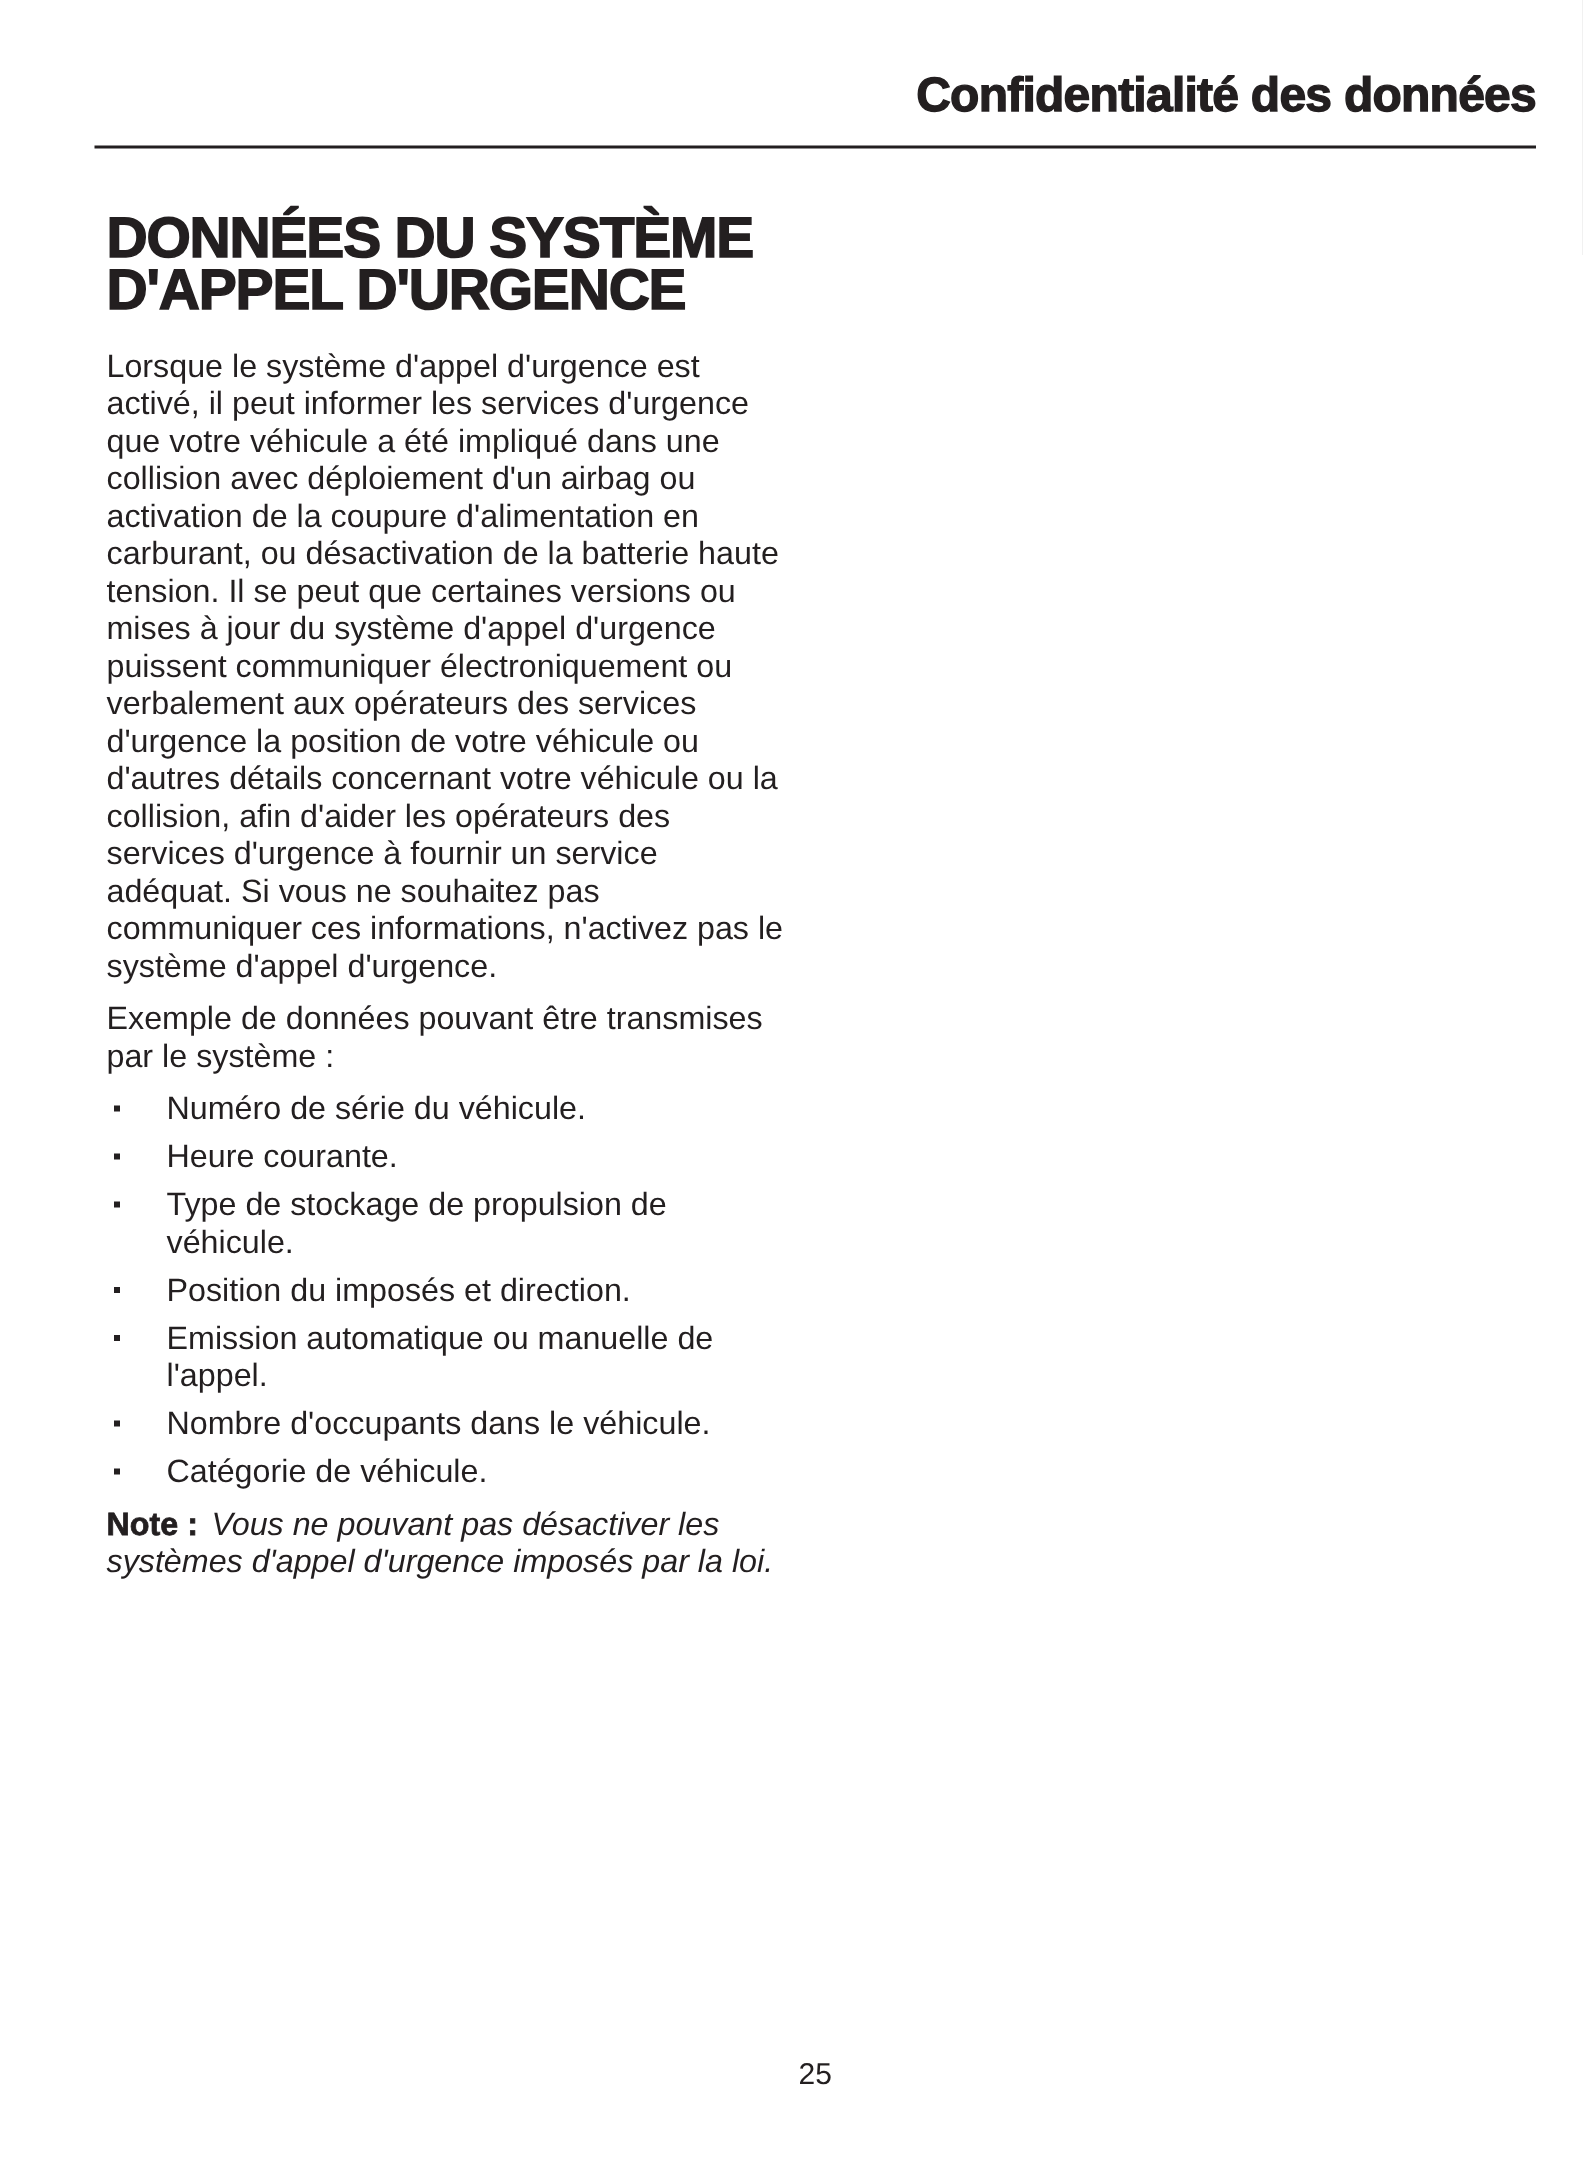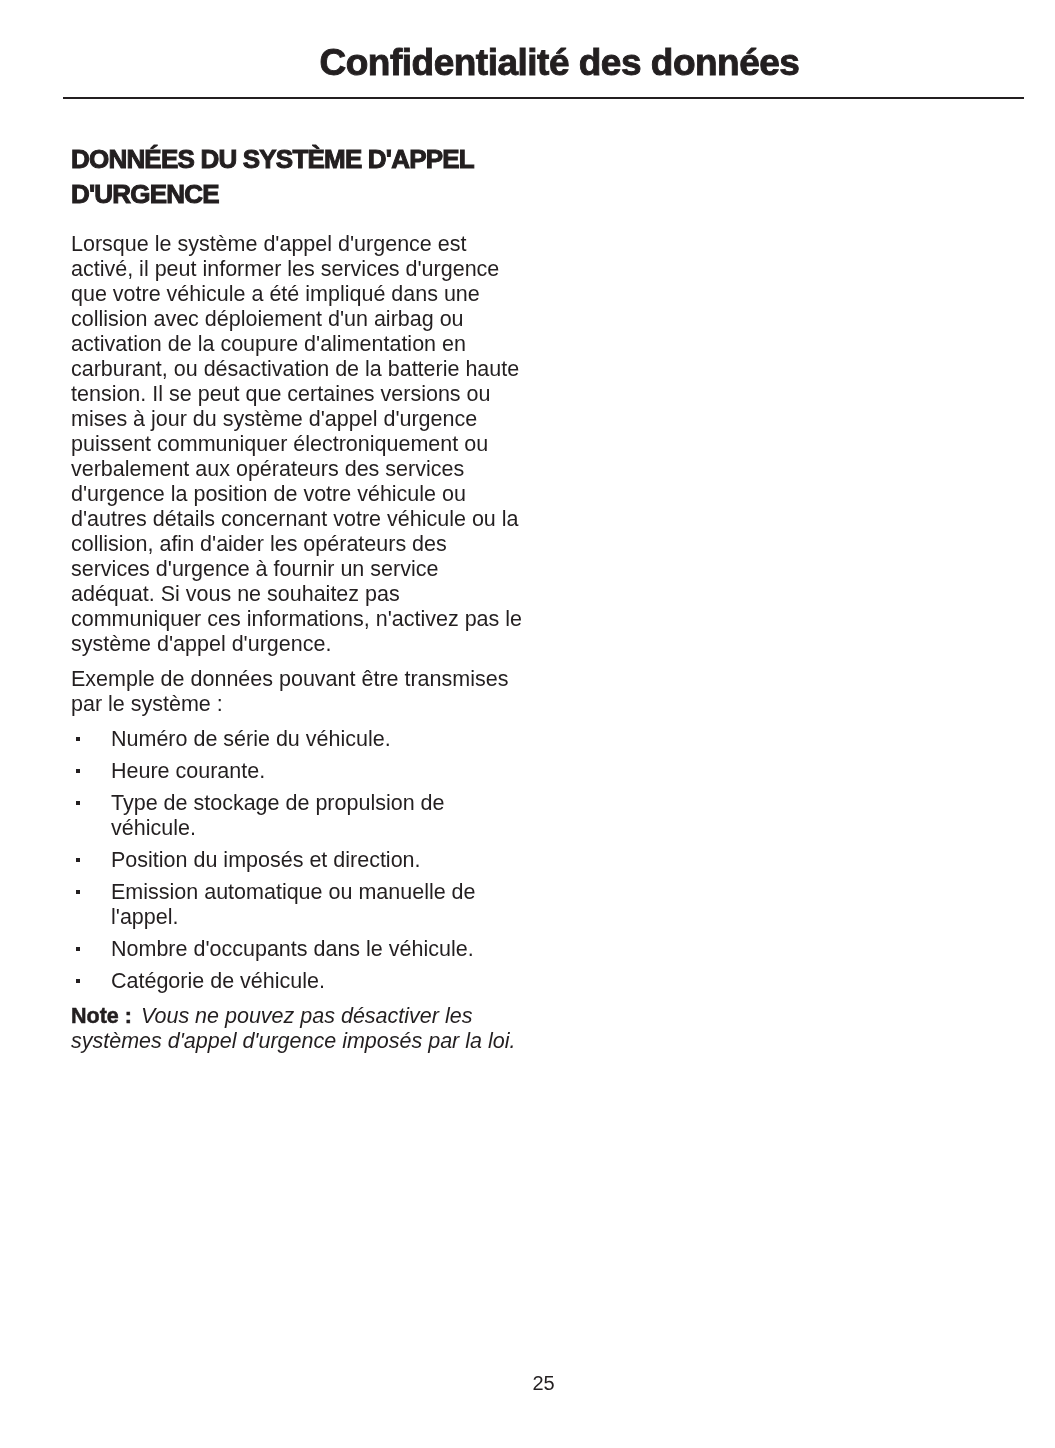--- a/index.html
+++ b/index.html
@@ -15,24 +15,24 @@
     margin: 0 auto;
     background: var(--background);
     color: var(--text);
     font-family: "Liberation Sans", "DejaVu Sans", sans-serif;
     overflow: hidden;
   }
   
   .header-title {
     position: absolute;
     top: 46px;
-    left: 79px;
+    left: 63px;
     width: 961px;
-    text-align: center;
-    font-size: 37px;
+    text-align: right;
+    font-size: 32px;
     line-height: 34px;
     font-weight: 700;
     letter-spacing: -0.5px;
     -webkit-text-stroke: 0.9px var(--text);
   }
   .header-rule {
     position: absolute;
     top: 97px;
     left: 63px;
     width: 961px;
@@ -40,21 +40,21 @@
     background: var(--text);
   }
   
   .content {
     position: absolute;
     top: 142px;
     left: 71px;
     width: 453px;
   }
   .section-heading {
-    font-size: 26px;
+    font-size: 38px;
     line-height: 35px;
     font-weight: 700;
     letter-spacing: -0.8px;
     -webkit-text-stroke: 1px var(--text);
     margin-bottom: 20px;
   }
   p.body {
     font-size: 21.5px;
     line-height: 25px;
     margin-bottom: 10px;
@@ -153,21 +153,21 @@
           <span>Nombre d'occupants dans le véhicule.</span>
         </li>
 
         <li>
           <span class="marker"></span>
           <span>Catégorie de véhicule.</span>
         </li>
       </ul>
 
     <p class="note">
-      <strong>Note :</strong><em>Vous ne pouvez pas désactiver les systèmes d'appel d'urgence imposés par la loi.</em>
+      <strong>Note :</strong><em>Vous ne pouvant pas désactiver les systèmes d'appel d'urgence imposés par la loi.</em>
     </p>
 
   </main>
 
   <footer>
     <div class="page-number">25</div>
   </footer>
 
 </div>
 

